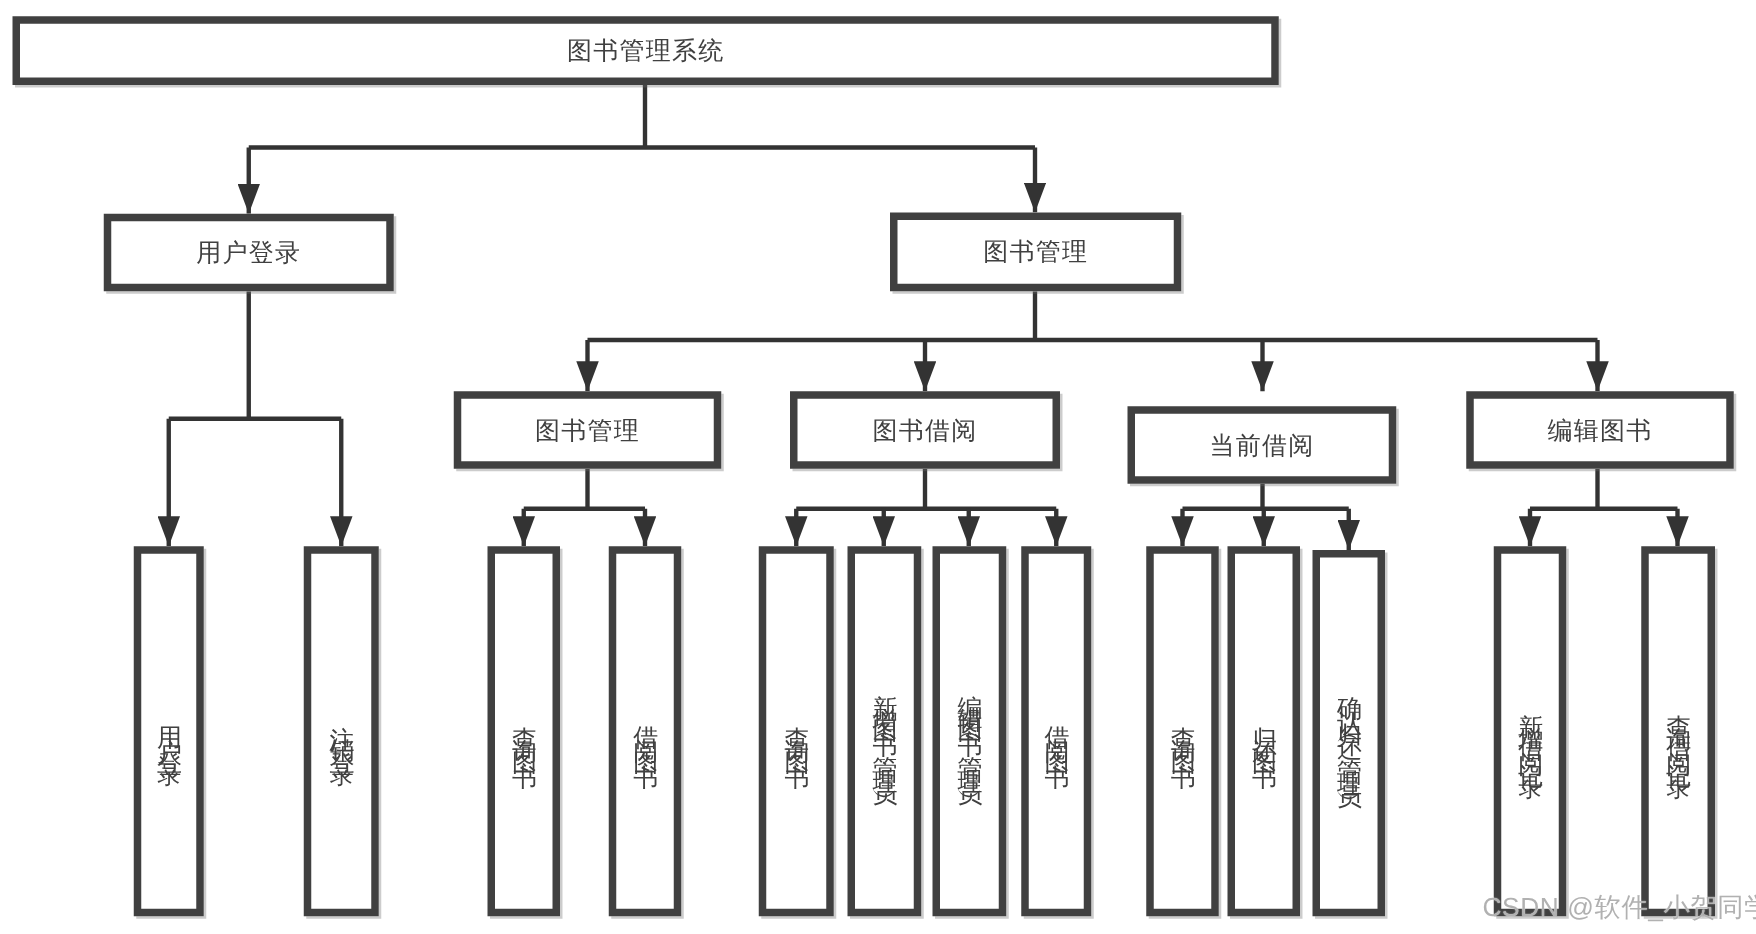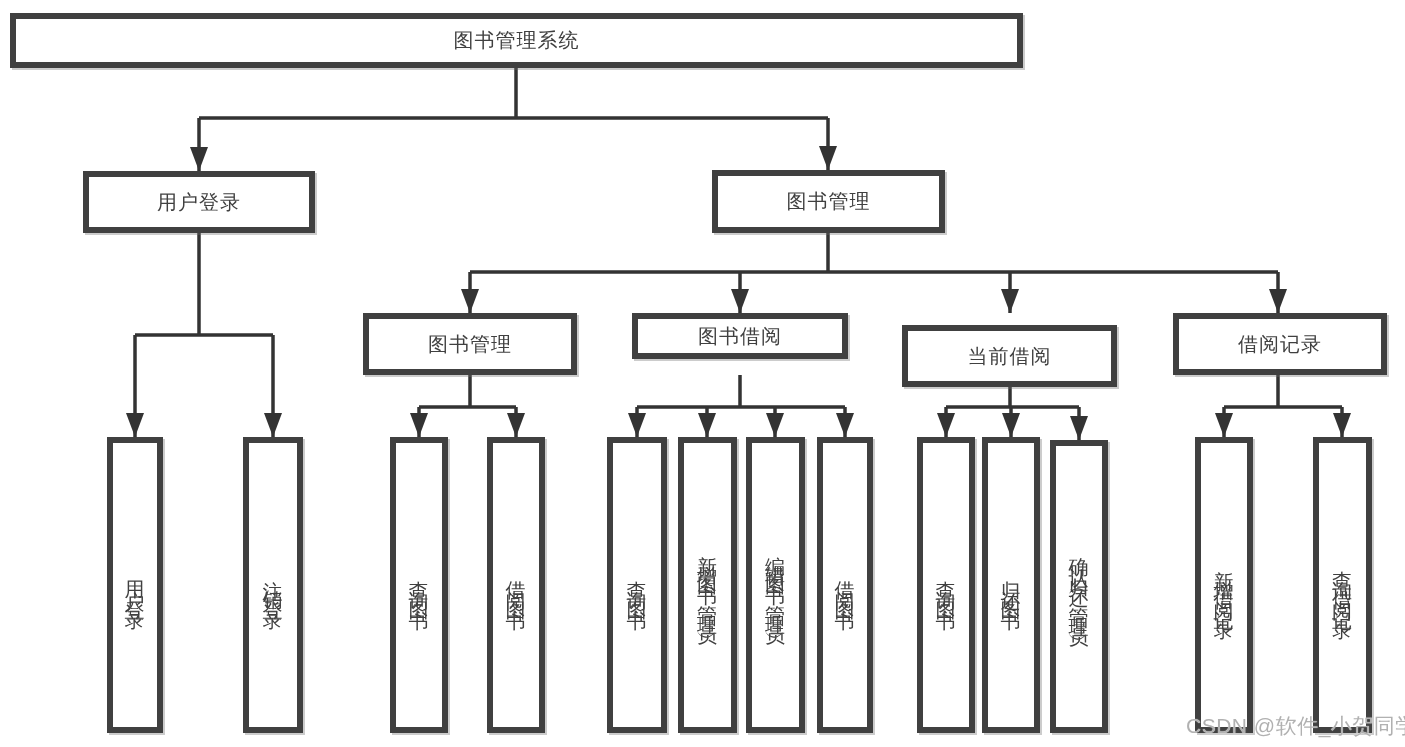--- a/index.html
+++ b/index.html
@@ -93,28 +93,28 @@
   <div class="node" style="left:83px;top:171px;width:232px;height:62px;">
     <span class="lbl-h">用户登录</span>
   </div>
   <div class="node" style="left:712px;top:170px;width:233px;height:63px;">
     <span class="lbl-h">图书管理</span>
   </div>
 
   <div class="node" style="left:363px;top:313px;width:214px;height:62px;">
     <span class="lbl-h">图书管理</span>
   </div>
-  <div class="node" style="left:632px;top:313px;width:216px;height:46px;">
+  <div class="node" style="left:632px;top:313px;width:216px;height:62px;">
     <span class="lbl-h">图书借阅</span>
   </div>
   <div class="node" style="left:902px;top:313px;width:215px;height:62px;margin-top:12px;">
     <span class="lbl-h">当前借阅</span>
   </div>
   <div class="node" style="left:1173px;top:313px;width:214px;height:62px;">
-    <span class="lbl-h">借阅记录</span>
+    <span class="lbl-h">编辑图书</span>
   </div>
 
   <div class="node" style="left:107px;top:437px;width:56px;height:296px;">
     <span class="lbl-v">用户登录</span>
   </div>
   <div class="node" style="left:243px;top:437px;width:60px;height:296px;">
     <span class="lbl-v">注销登录</span>
   </div>
 
   <div class="node" style="left:390px;top:437px;width:58px;height:296px;">

